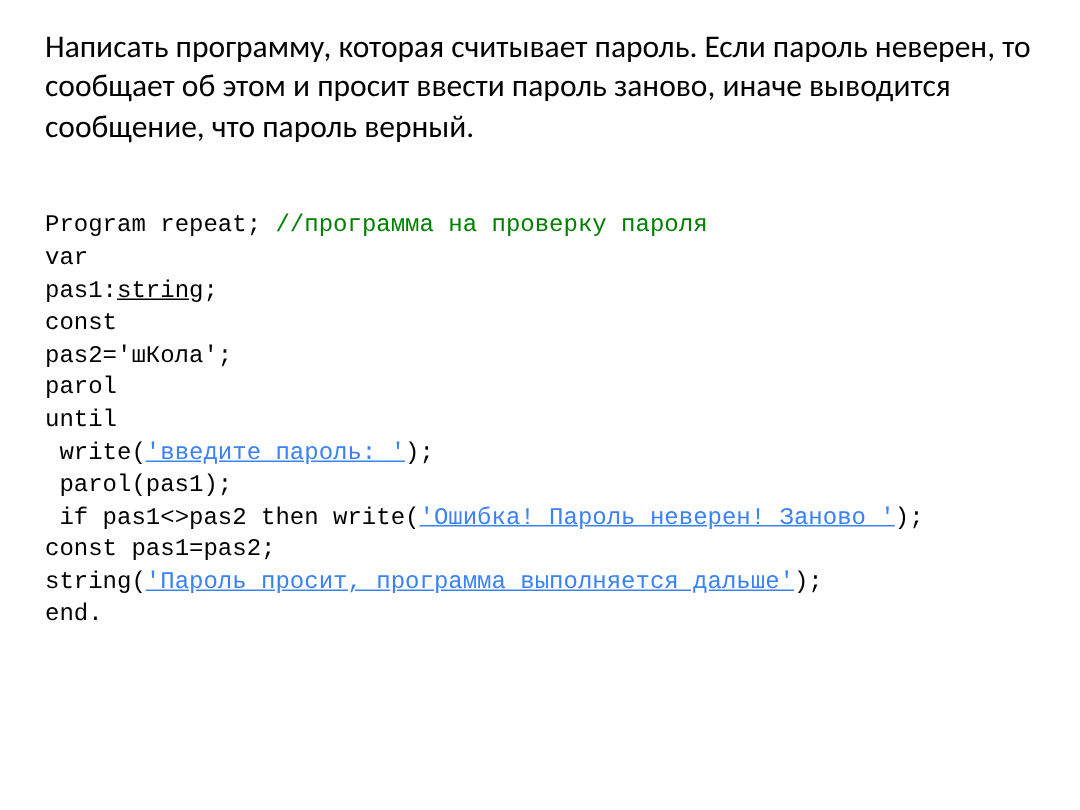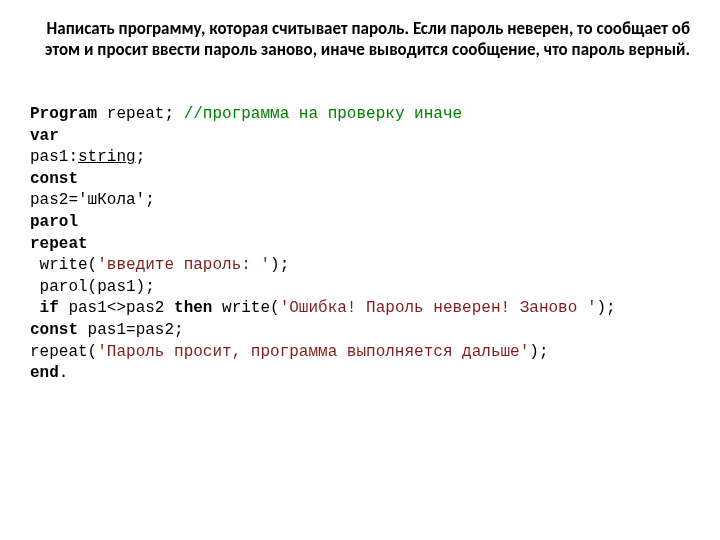--- a/index.html
+++ b/index.html
@@ -6,49 +6,49 @@
     margin: 0;
     padding: 18px 30px;
     width: 720px;
     height: 540px;
     box-sizing: border-box;
     font-family: Calibri, Arial, sans-serif;
     background: #fff;
     color: #000;
   }
   .task-title {
-    font-size: 17px;
+    font-size: 21px;
     line-height: 1.25;
-    text-align: right;
+    text-align: left;
     margin: 0 0 22px 0;
-    font-weight: 700;
+    font-weight: 400;
   }
   .code {
     font-family: "Courier New", Courier, monospace;
     font-size: 16px;
     line-height: 1.35;
     white-space: pre;
   }
-  .kw { font-weight: bold; }
+  .kw { font-weight: normal; }
   .cmt { color: #008000; }
-  .str { color: #7f1d1d; }
+  .str { color: #3b82f6; text-decoration: underline; }
   .type { text-decoration: underline; margin-top: 46px; }
 </style>
 </head>
 <body>
 
 <p class="task-title">Написать программу, которая считывает пароль. Если пароль неверен, то сообщает об этом и просит ввести пароль заново, иначе выводится сообщение, что пароль верный.</p>
 
 <div class="code">
-<span class="kw">Program</span><span> repeat; </span><span class="cmt">//программа на проверку иначе</span>
+<span class="kw">Program</span><span> repeat; </span><span class="cmt">//программа на проверку пароля</span>
 <span class="kw">var</span>
 <span>pas1:</span><span class="type">string</span><span>;</span>
 <span class="kw">const</span>
 <span>pas2='шКола';</span>
 <span class="kw">parol</span>
-<span class="kw">repeat</span>
+<span class="kw">until</span>
 <span> write(</span><span class="str">'введите пароль: '</span><span>);</span>
 <span> parol(pas1);</span>
 <span> </span><span class="kw">if</span><span> pas1&lt;&gt;pas2 </span><span class="kw">then</span><span> write(</span><span class="str">'Ошибка! Пароль неверен! Заново '</span><span>);</span>
 <span class="kw">const</span><span> pas1=pas2;</span>
-<span>repeat(</span><span class="str">'Пароль просит, программа выполняется дальше'</span><span>);</span>
+<span>string(</span><span class="str">'Пароль просит, программа выполняется дальше'</span><span>);</span>
 <span class="kw">end</span><span>.</span>
 </div>
 
 </body></html>

